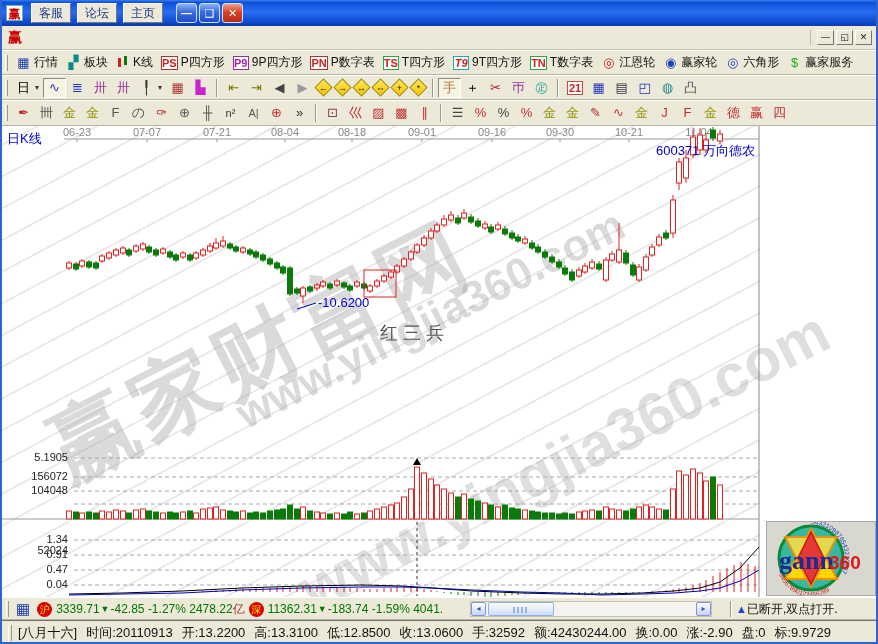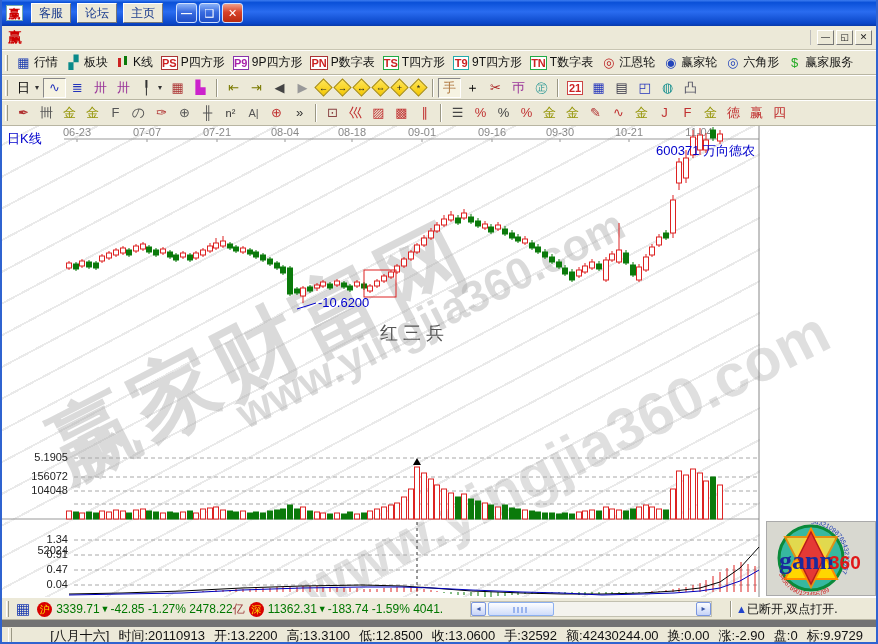--- a/index.html
+++ b/index.html
@@ -80,22 +80,22 @@
     border:1px solid #c2c0b0;display:flex;align-items:center;}
   .xs-btn{width:15px;height:14px;background:linear-gradient(180deg,#fdfeff,#c6d3f7);border:1px solid #7a96df;
     border-radius:2px;color:#3a57a8;font-size:8px;line-height:12px;text-align:center;}
   .xs-thumb{width:66px;height:14px;margin-left:2px;background:linear-gradient(180deg,#fdfeff,#cfdcfa);
     border:1px solid #8cb0f0;border-radius:2px;position:relative;}
   .xs-thumb::after{content:"";position:absolute;left:24px;top:4px;width:16px;height:6px;
     background:repeating-linear-gradient(90deg,#9ab4ee 0 2px,transparent 2px 4px);}
   .xs-space{flex:1;}
   .sb-div{width:2px;height:16px;border-left:1px solid #9a9784;border-right:1px solid #fff;margin:0 6px 0 12px;}
   .antenna{color:#2244cc;font-size:11px;margin:0 4px;}
-  .infobar{position:absolute;left:0;top:620px;width:100%;height:24px;background:#ece9d8;border-top:7px solid #737373;
-    box-shadow:0 -1px 0 #b8b5a2;display:flex;align-items:center;font-size:13px;color:#111;padding:0 4px;white-space:nowrap;justify-content:space-between;}
+  .infobar{position:absolute;left:0;top:620px;width:100%;height:24px;background:#ece9d8;border-top:1px solid #737373;
+    box-shadow:0 -1px 0 #b8b5a2;display:flex;align-items:center;font-size:13px;color:#111;padding:0 4px;white-space:nowrap;}
   .ib-grip{width:4px;height:16px;border-left:1px solid #fff;border-right:1px solid #9a9784;margin:0 6px 0 2px;}
   .info-item{margin-right:9px;}
 </style>
 </head>
 <body>
 
 <div class="window">
 
   <div class="titlebar">
     <span class="app-ico">赢</span>
@@ -142,21 +142,21 @@
         </span>
         <span class="tbtn">
           <span class="ticon boxed small" style="border-color: rgb(170, 51, 51); color: rgb(204, 34, 34);">PN</span>
           <span>P数字表</span>
         </span>
         <span class="tbtn">
           <span class="ticon boxed small" style="border-color: rgb(34, 170, 68); color: rgb(204, 34, 34);">TS</span>
           <span>T四方形</span>
         </span>
         <span class="tbtn">
-          <span class="ticon boxed small" style="border-color: rgb(34, 170, 170); color: rgb(204, 34, 34);">T9</span>
+          <span class="ticon boxed small" style="border-color: rgb(34, 170, 170); color: rgb(204, 34, 34); font-style: italic;">T9</span>
           <span>9T四方形</span>
         </span>
         <span class="tbtn">
           <span class="ticon boxed small" style="border-color: rgb(34, 170, 68); color: rgb(204, 34, 34);">TN</span>
           <span>T数字表</span>
         </span>
         <span class="tbtn">
           <span class="ticon" style="color: rgb(187, 34, 34);">◎</span>
           <span>江恩轮</span>
         </span>

